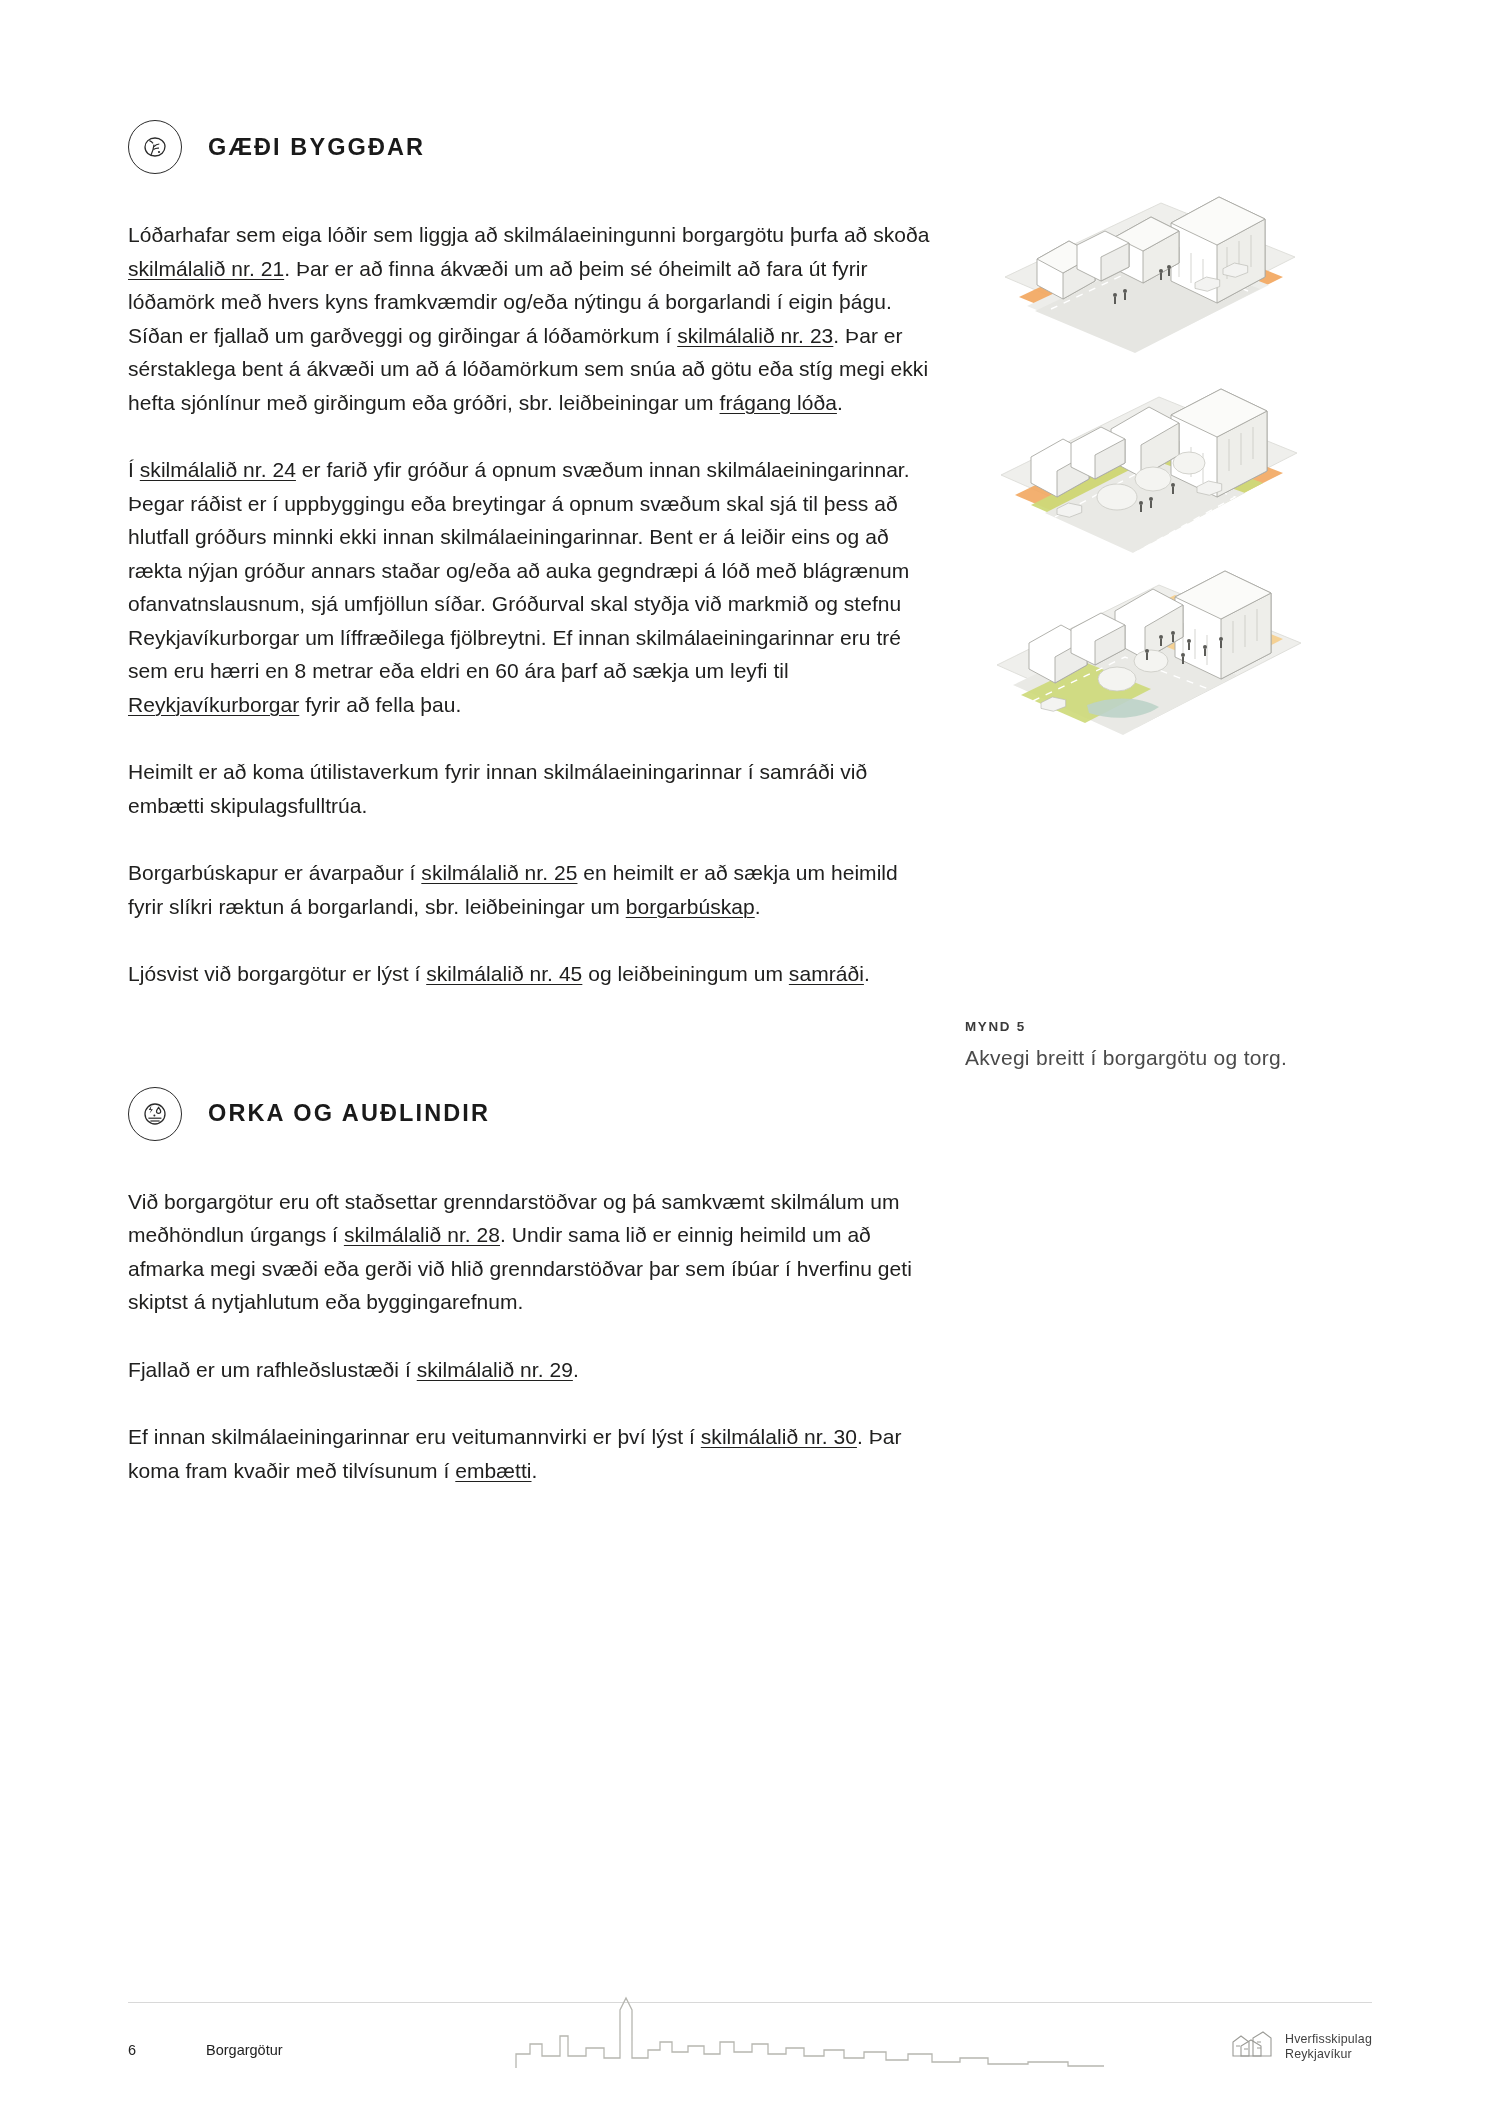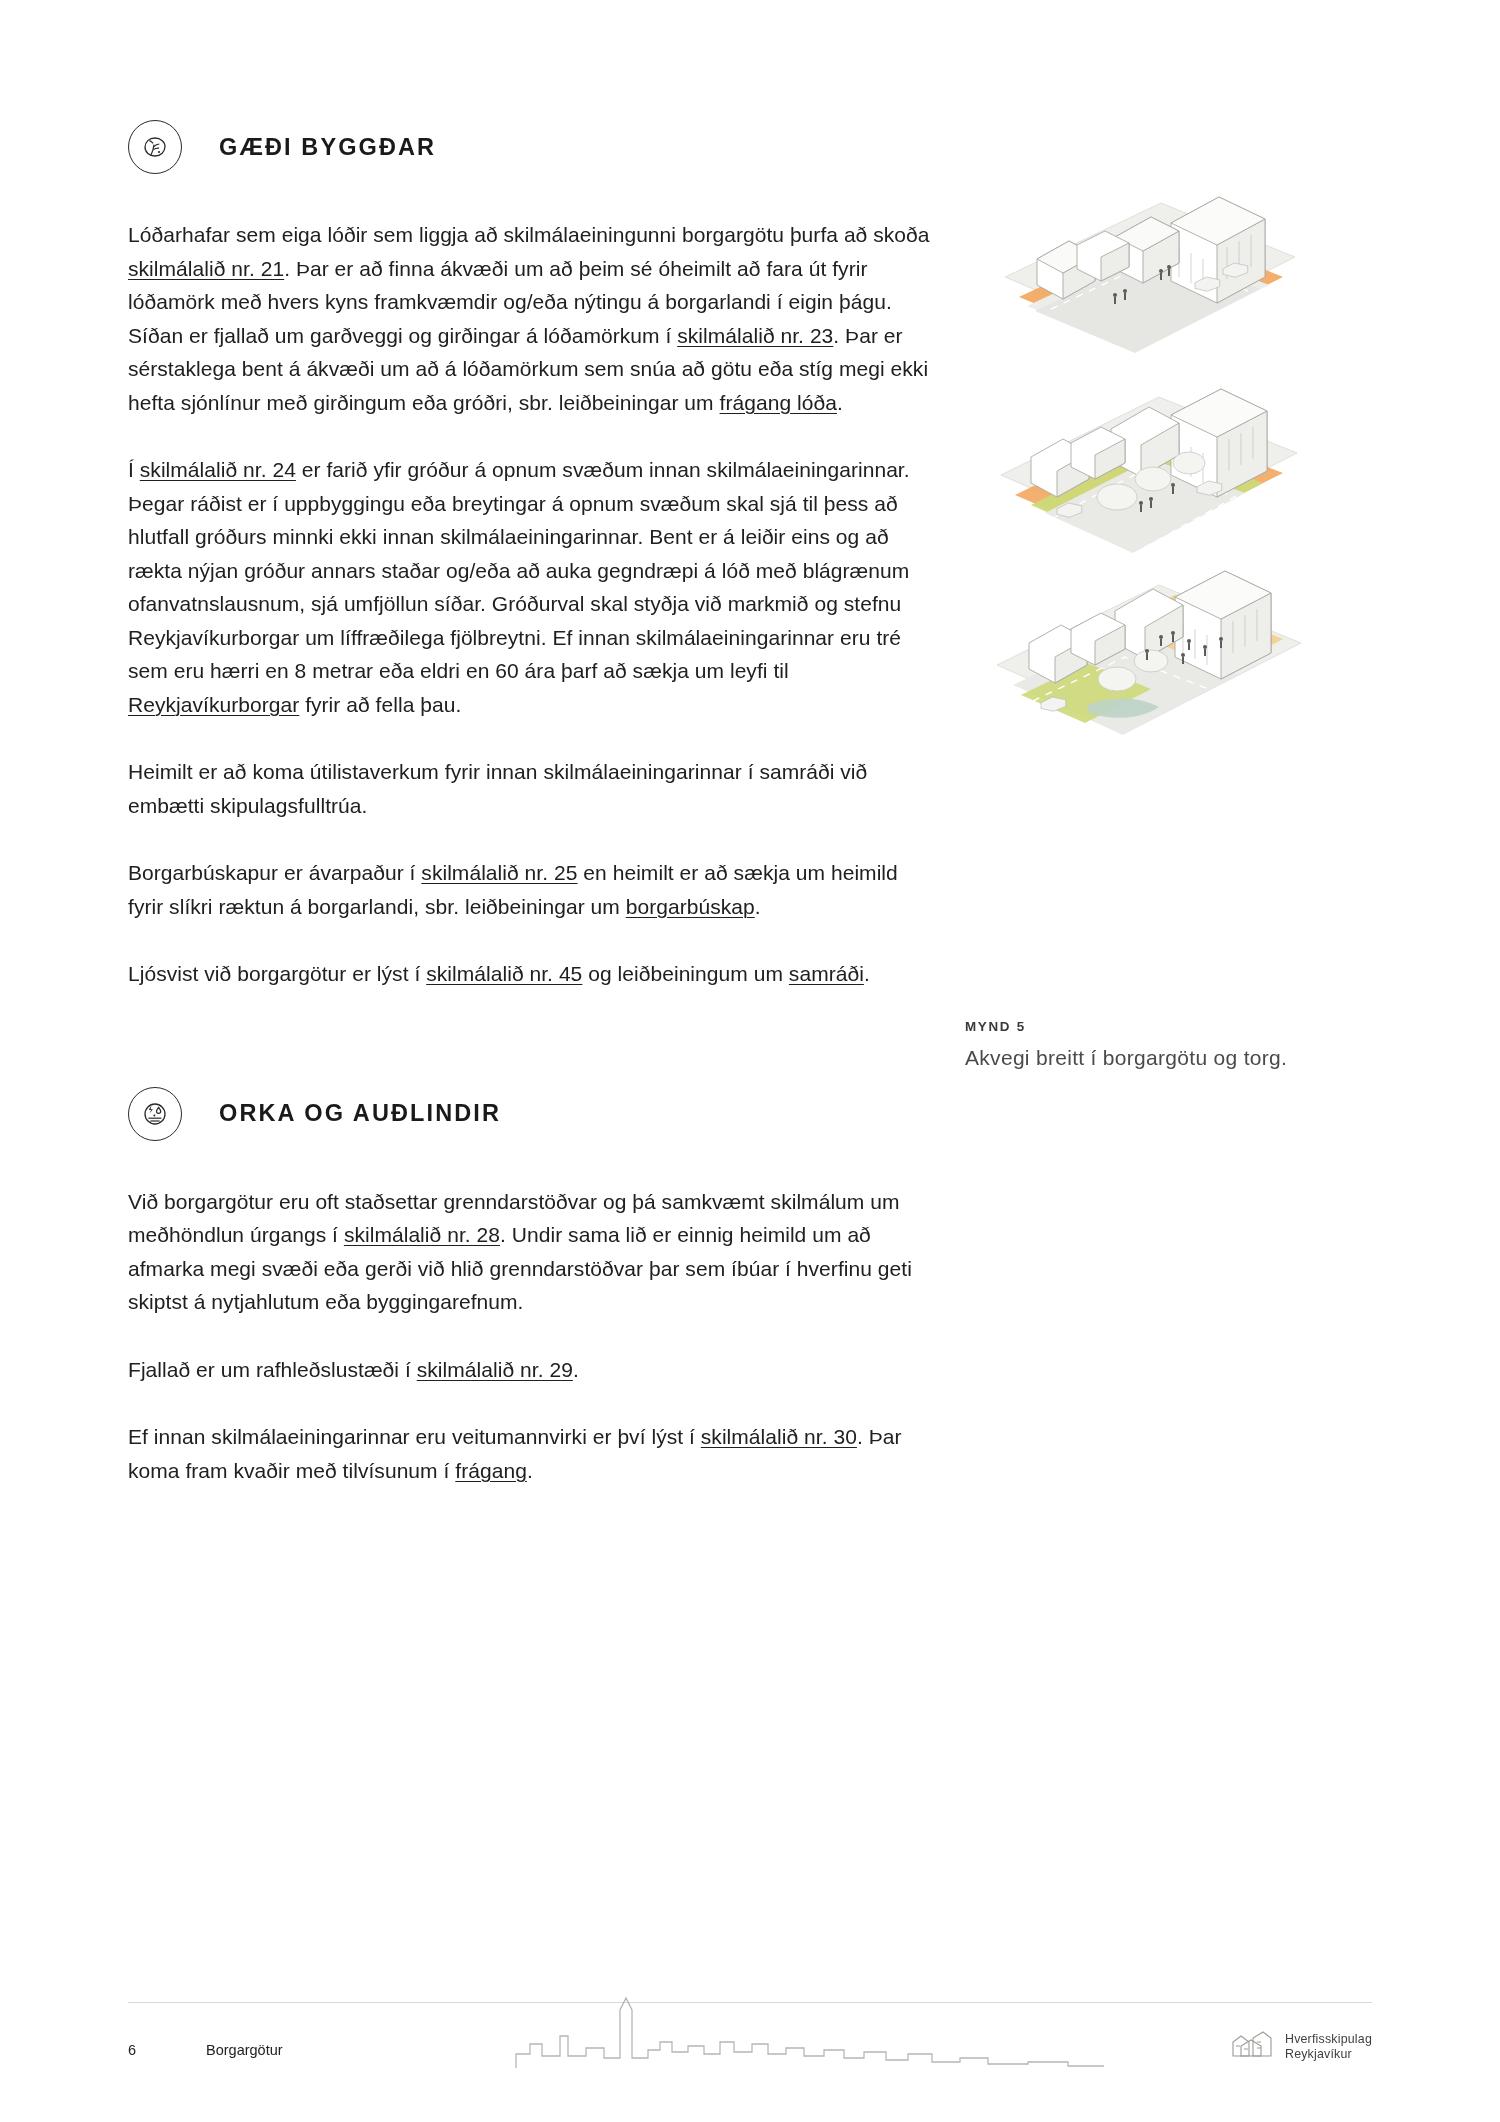--- a/index.html
+++ b/index.html
@@ -40,21 +40,21 @@
     width: 52px;
     height: 52px;
     border-radius: 50%;
     border: 1.6px solid #2b2b2b;
     display: flex;
     align-items: center;
     justify-content: center;
     flex: none;
   }
   .section-head h2 {
-    margin: 11px;
+    margin: 0;
     font-size: 23.5px;
     letter-spacing: 2.1px;
     font-weight: bold;
     color: #1a1a1a;
   }
 
   p.body {
     margin: 0 0 34px 0;
     font-size: 21px;
     line-height: 33.5px;
@@ -195,21 +195,21 @@
           <path d="M10.4 21.2h13" fill="none" stroke="#2b2b2b" stroke-width="1.2"></path>
           <path d="M12.4 24h9.2" fill="none" stroke="#2b2b2b" stroke-width="1.2"></path>
           <circle cx="16.4" cy="18.6" r="1" fill="#2b2b2b"></circle>
         </svg>
       </span>
       <h2>ORKA OG AUÐLINDIR</h2>
     </div>
 
     <p class="body">Við borgargötur eru oft staðsettar grenndarstöðvar og þá samkvæmt skilmálum um meðhöndlun úrgangs í <span class="lnk">skilmálalið nr. 28</span>. Undir sama lið er einnig heimild um að afmarka megi svæði eða gerði við hlið grenndarstöðvar þar sem íbúar í hverfinu geti skiptst á nytjahlutum eða byggingarefnum.</p>
     <p class="body">Fjallað er um rafhleðslustæði í <span class="lnk">skilmálalið nr. 29</span>.</p>
-    <p class="body">Ef innan skilmálaeiningarinnar eru veitumannvirki er því lýst í <span class="lnk">skilmálalið nr. 30</span>. Þar koma fram kvaðir með tilvísunum í <span class="lnk">frágang</span>.</p>
+    <p class="body">Ef innan skilmálaeiningarinnar eru veitumannvirki er því lýst í <span class="lnk">skilmálalið nr. 30</span>. Þar koma fram kvaðir með tilvísunum í <span class="lnk">embætti</span>.</p>
   </div>
 
   <div class="figure">
     <div class="art">
       <svg width="400" height="560" viewBox="0 0 400 560" aria-hidden="true">
         <defs>
           <g id="carA">
             <path d="M0 6 L12 0 L26 3 L26 10 L13 15 L0 12 Z" fill="#f3f3f1" stroke="#b9b9b4" stroke-width="0.7"></path>
           </g>
         </defs>

